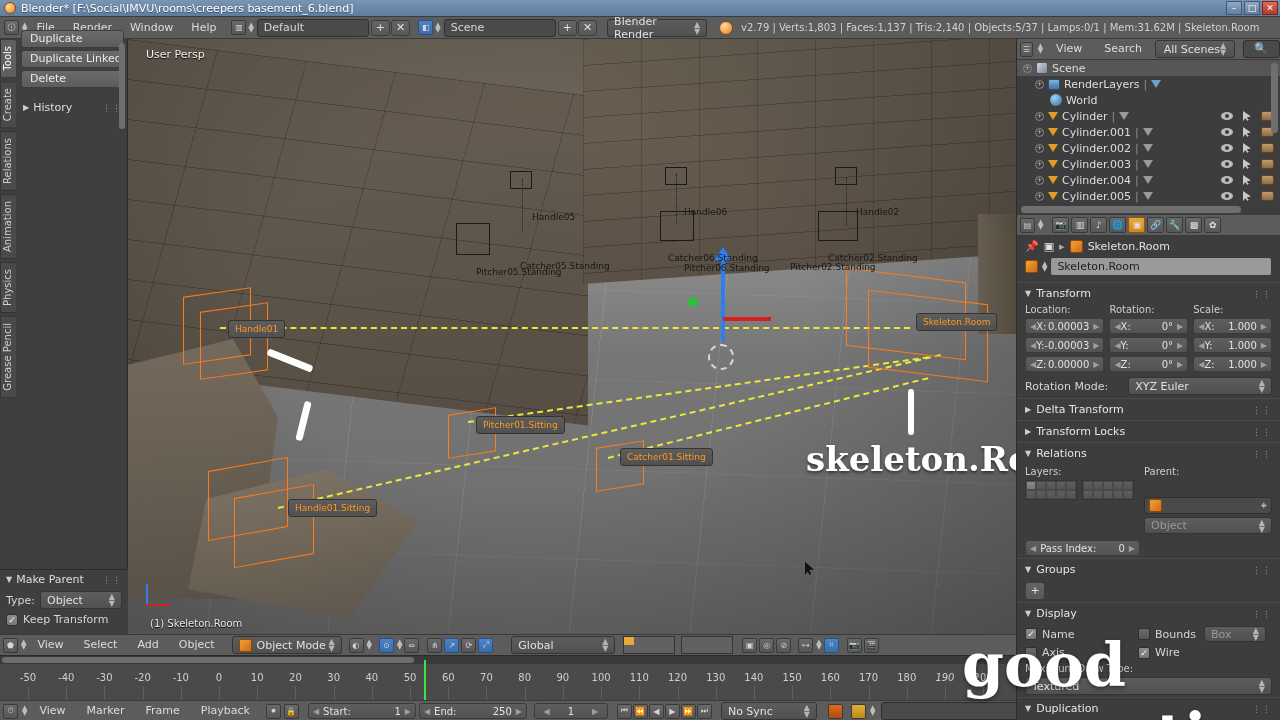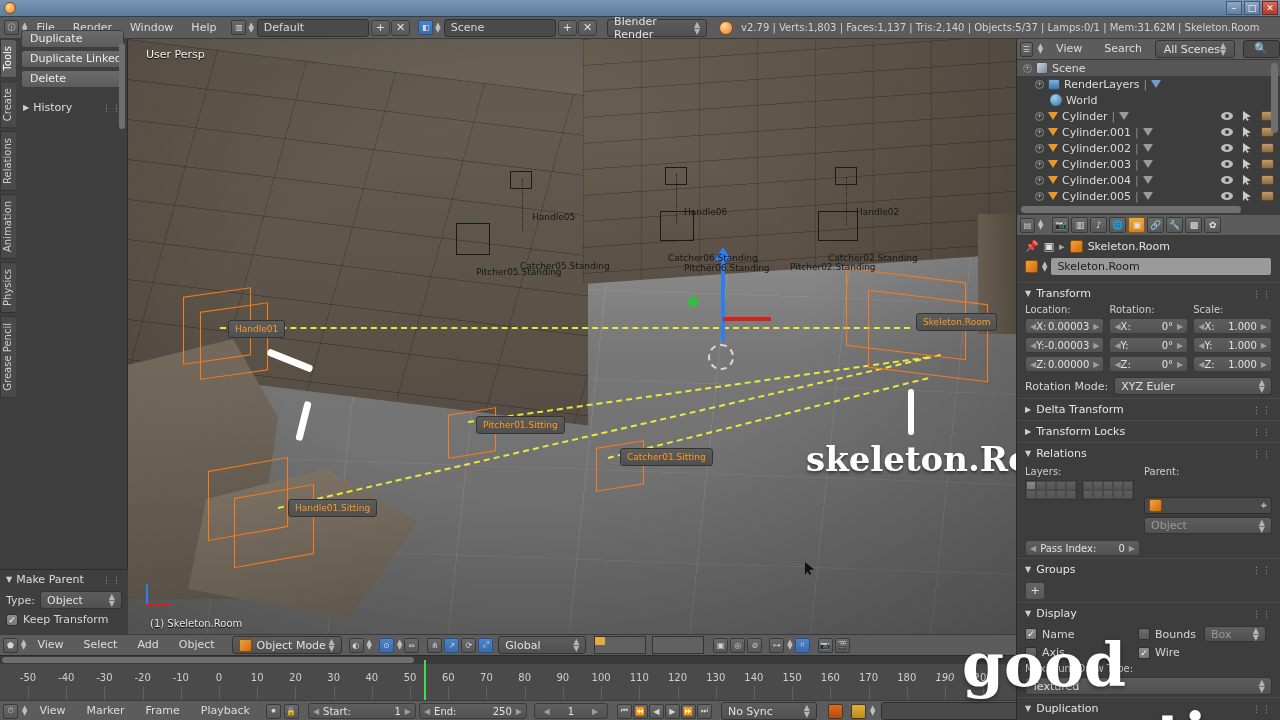--- a/index.html
+++ b/index.html
@@ -214,20 +214,21 @@
   .ovl{ position:absolute; color:#fff; font-family:"DejaVu Serif", serif; font-weight:bold;
      text-shadow:0 2px 4px rgba(0,0,0,.45); }
 </style>
 </head>
 <body>
 
 <div class="app">
 
   <div class="titlebar">
     <div class="tb-icon"></div>
+    <div class="tb-text">Blender* [F:\Social\IMVU\rooms\creepers basement_6.blend]</div>
     <div class="tb-buttons">
       <div class="tb-btn">–</div>
       <div class="tb-btn">□</div>
       <div class="tb-btn close">✕</div>
     </div>
   </div>
 
   <div class="topbar hdr">
     <div style="display:flex;align-items:center;gap:2px;padding-left:4px;">
       <div class="icon-sq">ⓘ</div>
@@ -409,21 +410,21 @@
     <div class="icon-sq blue" style="margin-left:5px;">⊙</div>
     <div class="spin-v">
         <span>▲</span>
         <span>▼</span>
       </div>
     <div class="icon-sq">⇔</div>
     <div class="icon-sq" style="margin-left:6px;">⋔</div>
     <div class="icon-sq blue">↗</div>
     <div class="icon-sq">⟳</div>
     <div class="icon-sq blue">⤢</div>
-    <div class="sel" style="width:88px;margin-left:3px;">
+    <div class="sel" style="width:104px;margin-left:16px;">
       <span>Global</span>
       <span class="spin">▲<br>▼</span>
     </div>
     <div style="display:grid;grid-template-columns:repeat(5,10px);grid-template-rows:repeat(2,8px);margin-left:6px;border:1px solid #343434;">
       <div style="background:#e7a93d;"></div>
         <div style="background:#616161;"></div>
         <div style="background:#616161;"></div>
         <div style="background:#616161;"></div>
         <div style="background:#616161;"></div>
       <div style="background:#616161;"></div>
@@ -798,21 +799,21 @@
         </div>
         <div class="numfield">
           <span class="arr">◀</span>
           <span>Z:</span>
           <span style="margin-left:auto;margin-right:4px;">1.000</span>
           <span class="arr">▶</span>
         </div>
       </div>
     </div>
 
-    <div class="row" style="padding:5px 8px 3px 8px;gap:6px;">
+    <div class="row" style="padding:5px 8px 3px 8px;gap:20px;">
       <span class="lbl">Rotation Mode:</span>
       <div class="sel" style="flex:1;">
         <span>XYZ Euler</span>
         <span class="spin">▲<br>▼</span>
       </div>
     </div>
 
     <div class="sec-head">
       <span class="tri">▶</span>
       <span>Delta Transform</span>

